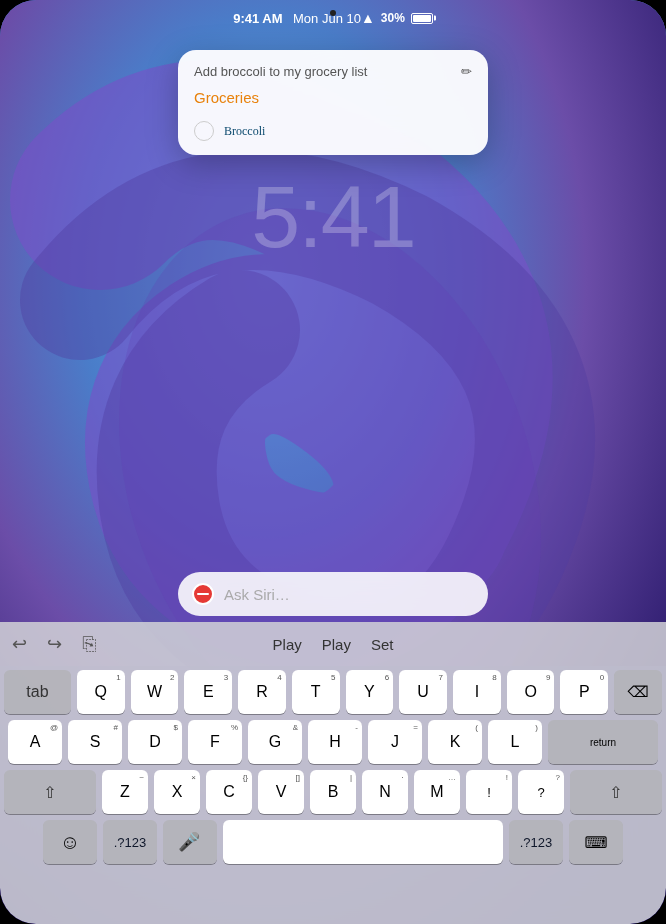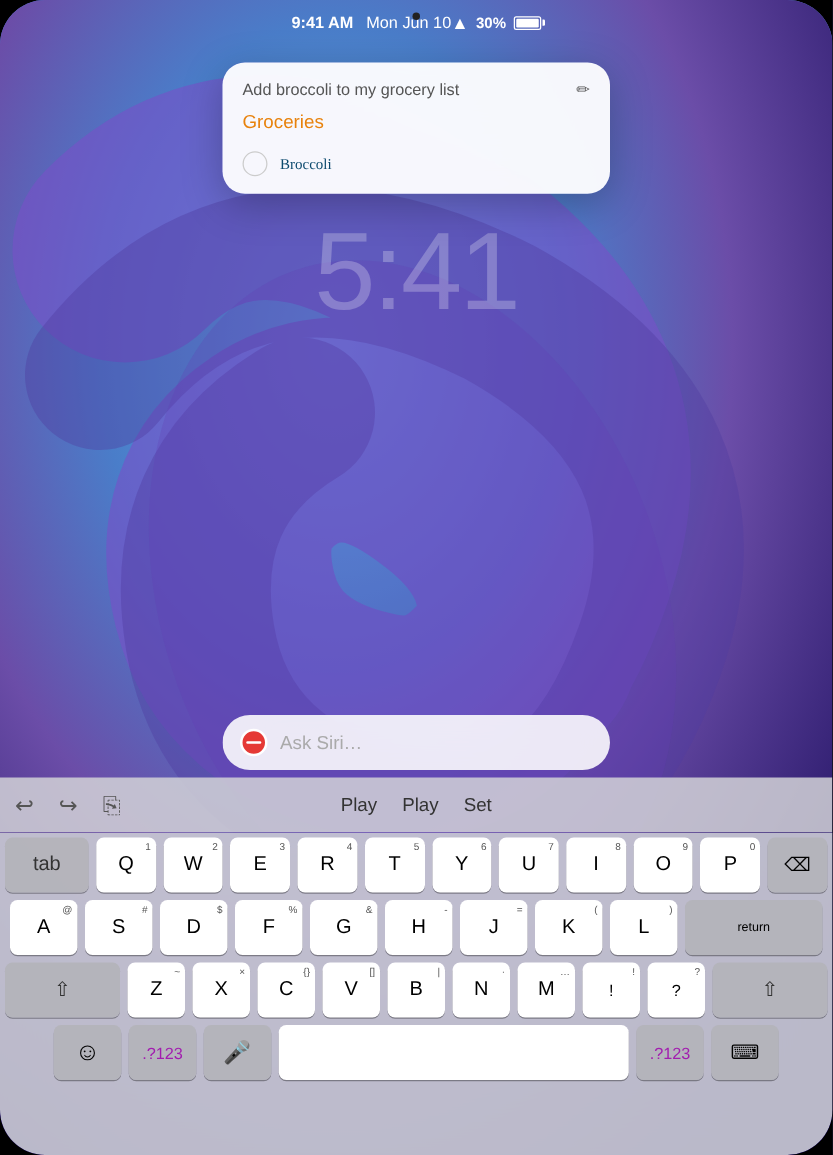--- a/index.html
+++ b/index.html
@@ -348,21 +348,21 @@
     .key-emoji {
       background: rgba(180,180,185,0.9);
       flex: 1.2;
       font-size: 18px;
     }
 
     .key-num-toggle {
       background: rgba(180,180,185,0.9);
       flex: 1.2;
       font-size: 13px;
-      color: #a21caf;
+      color: #0f172a;
     }
 
     .key-keyboard-icon {
       background: rgba(180,180,185,0.9);
       flex: 1.2;
       font-size: 16px;
     }
 
     .key-mic {
       background: rgba(180,180,185,0.9);

